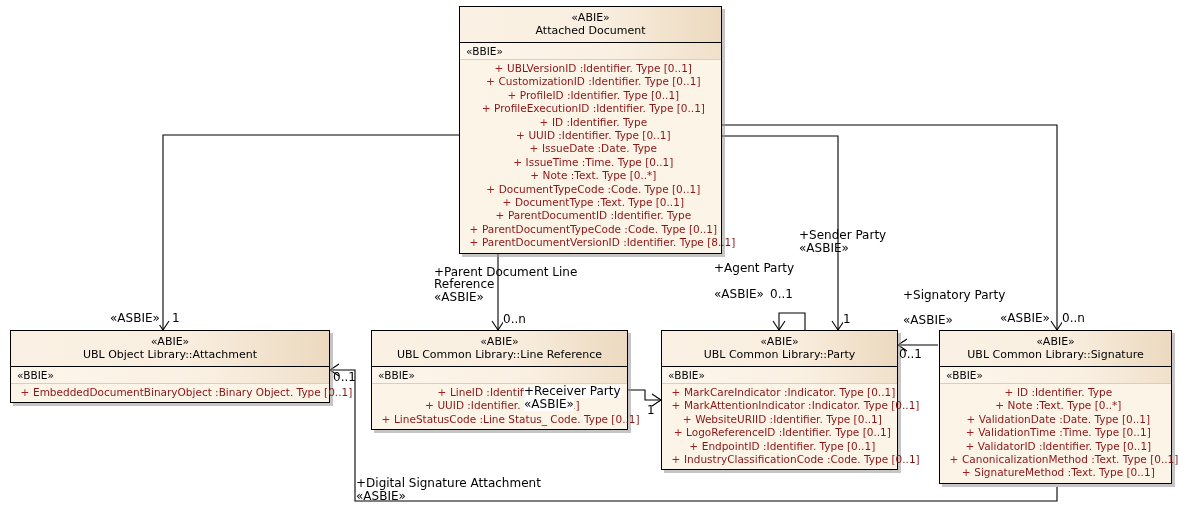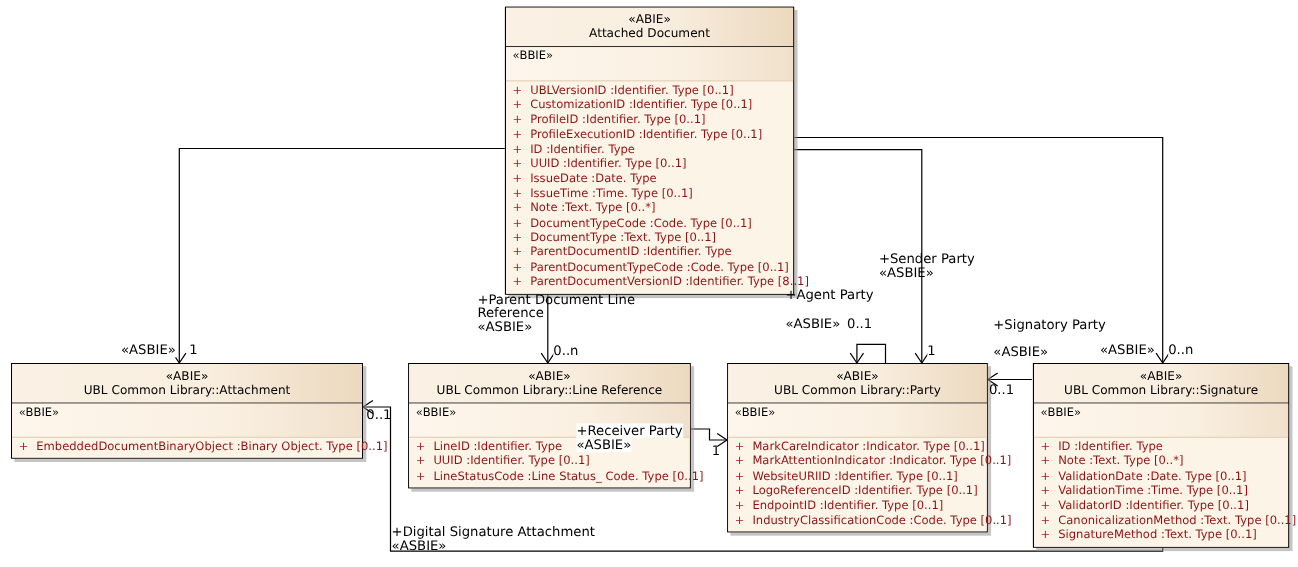--- a/index.html
+++ b/index.html
@@ -10,24 +10,24 @@
 
   
   .uml{position:absolute;box-sizing:border-box;border:1px solid #000;
        background:#fdf6ec;box-shadow:3px 3px 0 rgba(150,150,150,.55);}
   .uml .hdr{box-sizing:border-box;border-bottom:1px solid #000;
             background:linear-gradient(to right,#faf1e4 0%,#f9eedf 55%,#ecd9bf 100%);
             text-align:center;padding:4px 4px 5px 4px;line-height:13px;}
   .uml .stereo{font-size:11px;color:#000;}
   .uml .cname{font-size:11px;color:#000;}
   .uml .compart{box-sizing:border-box;background:#fdf4e8;padding-bottom:3px;}
-  .uml .cmpHdr{font-size:10.5px;color:#000;padding:2px 0 16px 6px;
+  .uml .cmpHdr{font-size:10.5px;color:#000;padding:2px 0 2px 6px;
                background:linear-gradient(to right,#fdf6ec 0%,#faf0e2 60%,#f0e0cb 100%);
                border-bottom:1px solid #e2cdb2;}
-  .uml ul{list-style:none;margin:0;padding:2px 0 0 0;}
+  .uml ul{list-style:none;margin:0;padding:2px 0 0 0;text-align:center;}
   .uml li{font-size:10.5px;color:#8a1414;line-height:13.4px;white-space:nowrap;
           padding:0 4px 0 6px;}
   .uml li .pl{display:inline-block;width:16px;color:#a21e1e;}
 
   
   .lbl{position:absolute;font-size:12px;color:#000;line-height:12.5px;
        white-space:nowrap;background:#ffffff;}
   .lbl.nb{background:transparent;}
 </style>
 </head>
@@ -83,21 +83,21 @@
         <li><span class="pl">+</span><span>ParentDocumentID  :Identifier. Type</span></li>
         <li><span class="pl">+</span><span>ParentDocumentTypeCode  :Code. Type [0..1]</span></li>
         <li><span class="pl">+</span><span>ParentDocumentVersionID  :Identifier. Type [8..1]</span></li>
       </ul>
     </div>
   </div>
 
   <div class="uml" id="cls-attachment" style="left:10px;top:330px;width:320px;">
     <div class="hdr">
       <div class="stereo">«ABIE»</div>
-      <div class="cname">UBL Common Library::Attachment</div>
+      <div class="cname">UBL Object Library::Attachment</div>
     </div>
     <div class="compart">
       <div class="cmpHdr">«BBIE»</div>
       <ul>
         <li><span class="pl">+</span><span>EmbeddedDocumentBinaryObject  :Binary Object. Type [0..1]</span></li>
       </ul>
     </div>
   </div>
 
   <div class="uml" id="cls-line-reference" style="left:371px;top:330px;width:257px;">

